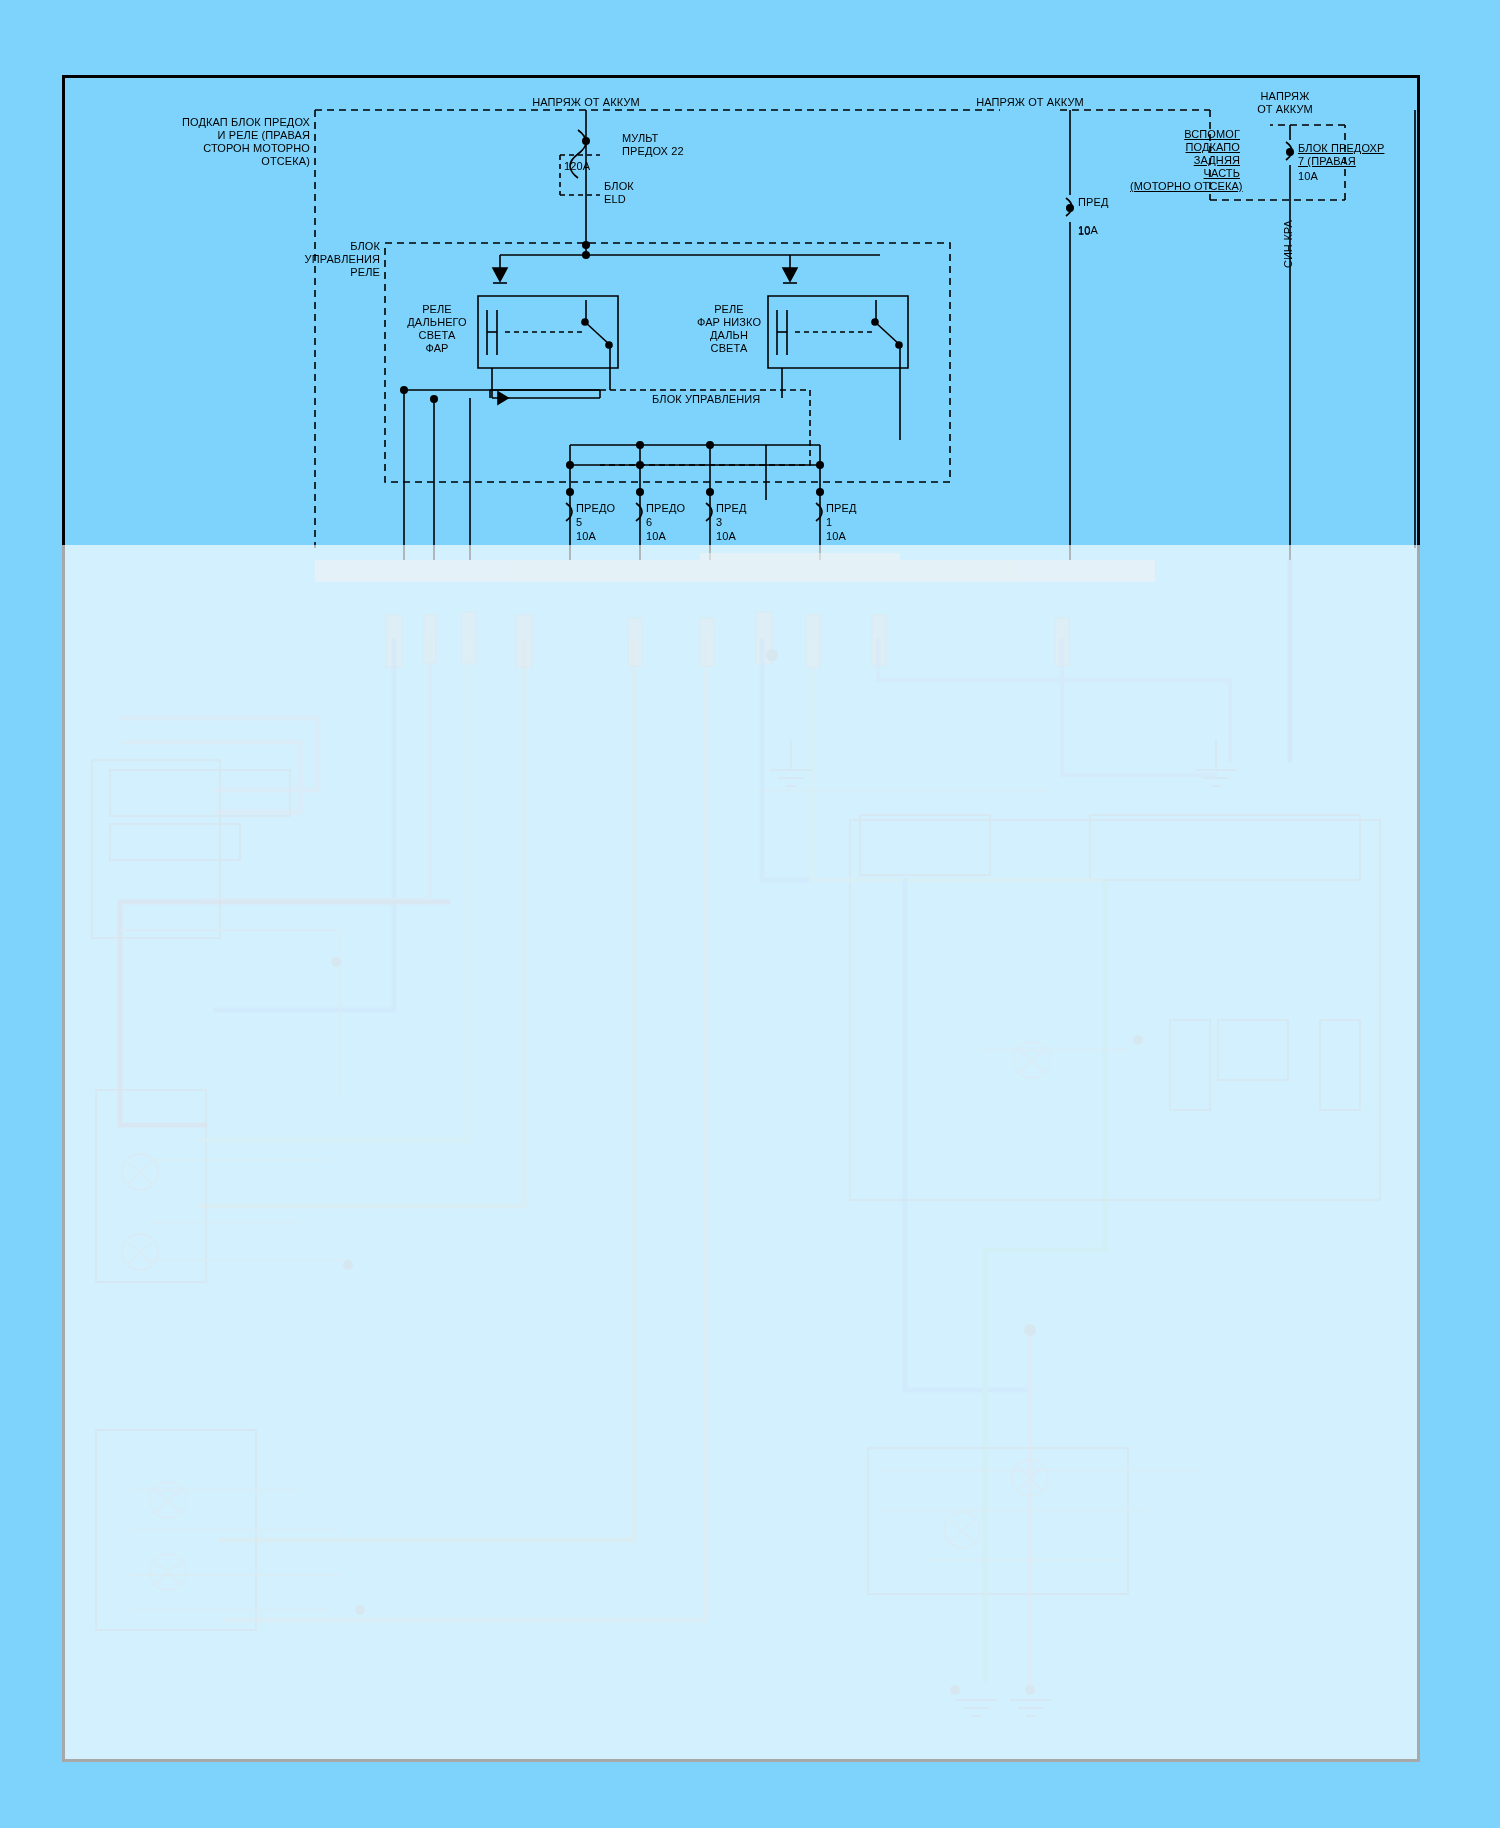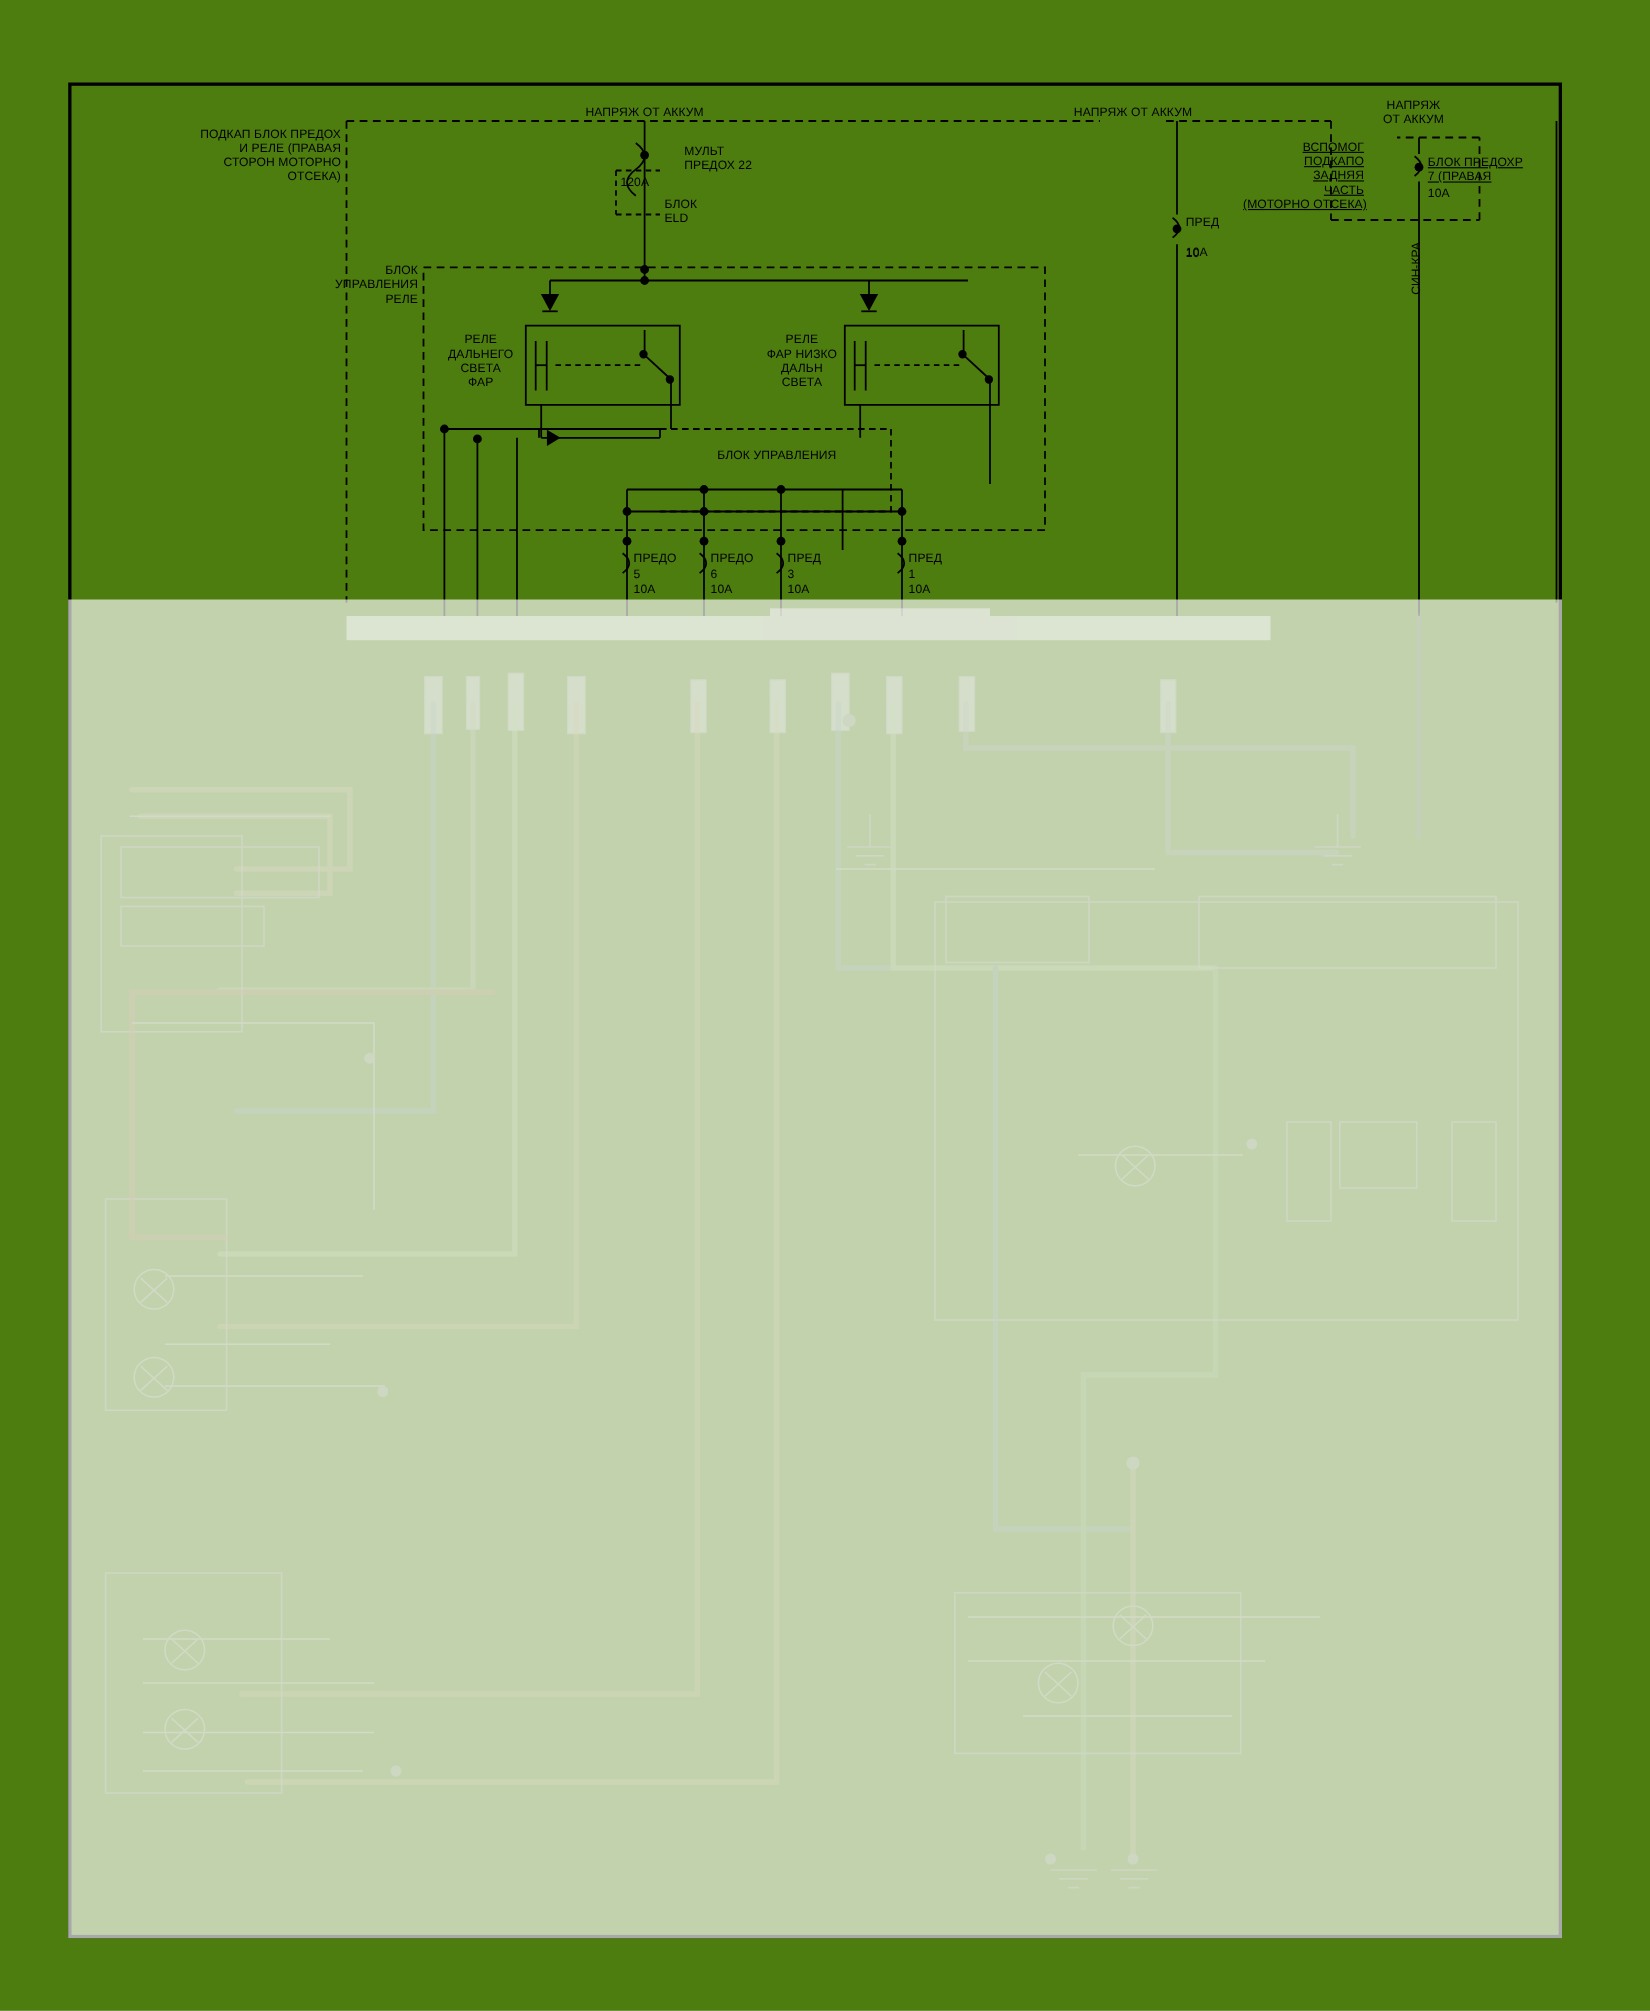--- a/index.html
+++ b/index.html
@@ -10,21 +10,21 @@
   body {
     width: 1500px;
     height: 1828px;
     font-family: "Liberation Sans", sans-serif;
     overflow: hidden;
   }
   #root {
     position: relative;
     width: 1500px;
     height: 1828px;
-    background: #4d7c0f;
+    background: #7dd3fc;
   }
   
   .page-frame {
     position: absolute;
     left: 62px;
     top: 75px;
     width: 1358px;
     height: 1687px;
     border: 3px solid #000000;
     box-sizing: border-box;
@@ -333,21 +333,21 @@
   <div class="lbl c" style="left:398px; top:303px; width:78px;">РЕЛЕ
 ДАЛЬНЕГО
 СВЕТА
 ФАР</div>
 
   <div class="lbl c" style="left:690px; top:303px; width:78px;">РЕЛЕ
 ФАР НИЗКО
 ДАЛЬН
 СВЕТА</div>
 
-  <div class="lbl" style="left:652px; top:408px;">БЛОК УПРАВЛЕНИЯ</div>
+  <div class="lbl" style="left:652px; top:393px;">БЛОК УПРАВЛЕНИЯ</div>
 
   <div class="lbl" style="left:576px; top:502px;">ПРЕДО</div>
   <div class="lbl" style="left:576px; top:516px;">5</div>
   <div class="lbl" style="left:576px; top:530px;">10A</div>
 
   <div class="lbl" style="left:646px; top:502px;">ПРЕДО</div>
   <div class="lbl" style="left:646px; top:516px;">6</div>
   <div class="lbl" style="left:646px; top:530px;">10A</div>
 
   <div class="lbl" style="left:716px; top:502px;">ПРЕД</div>

